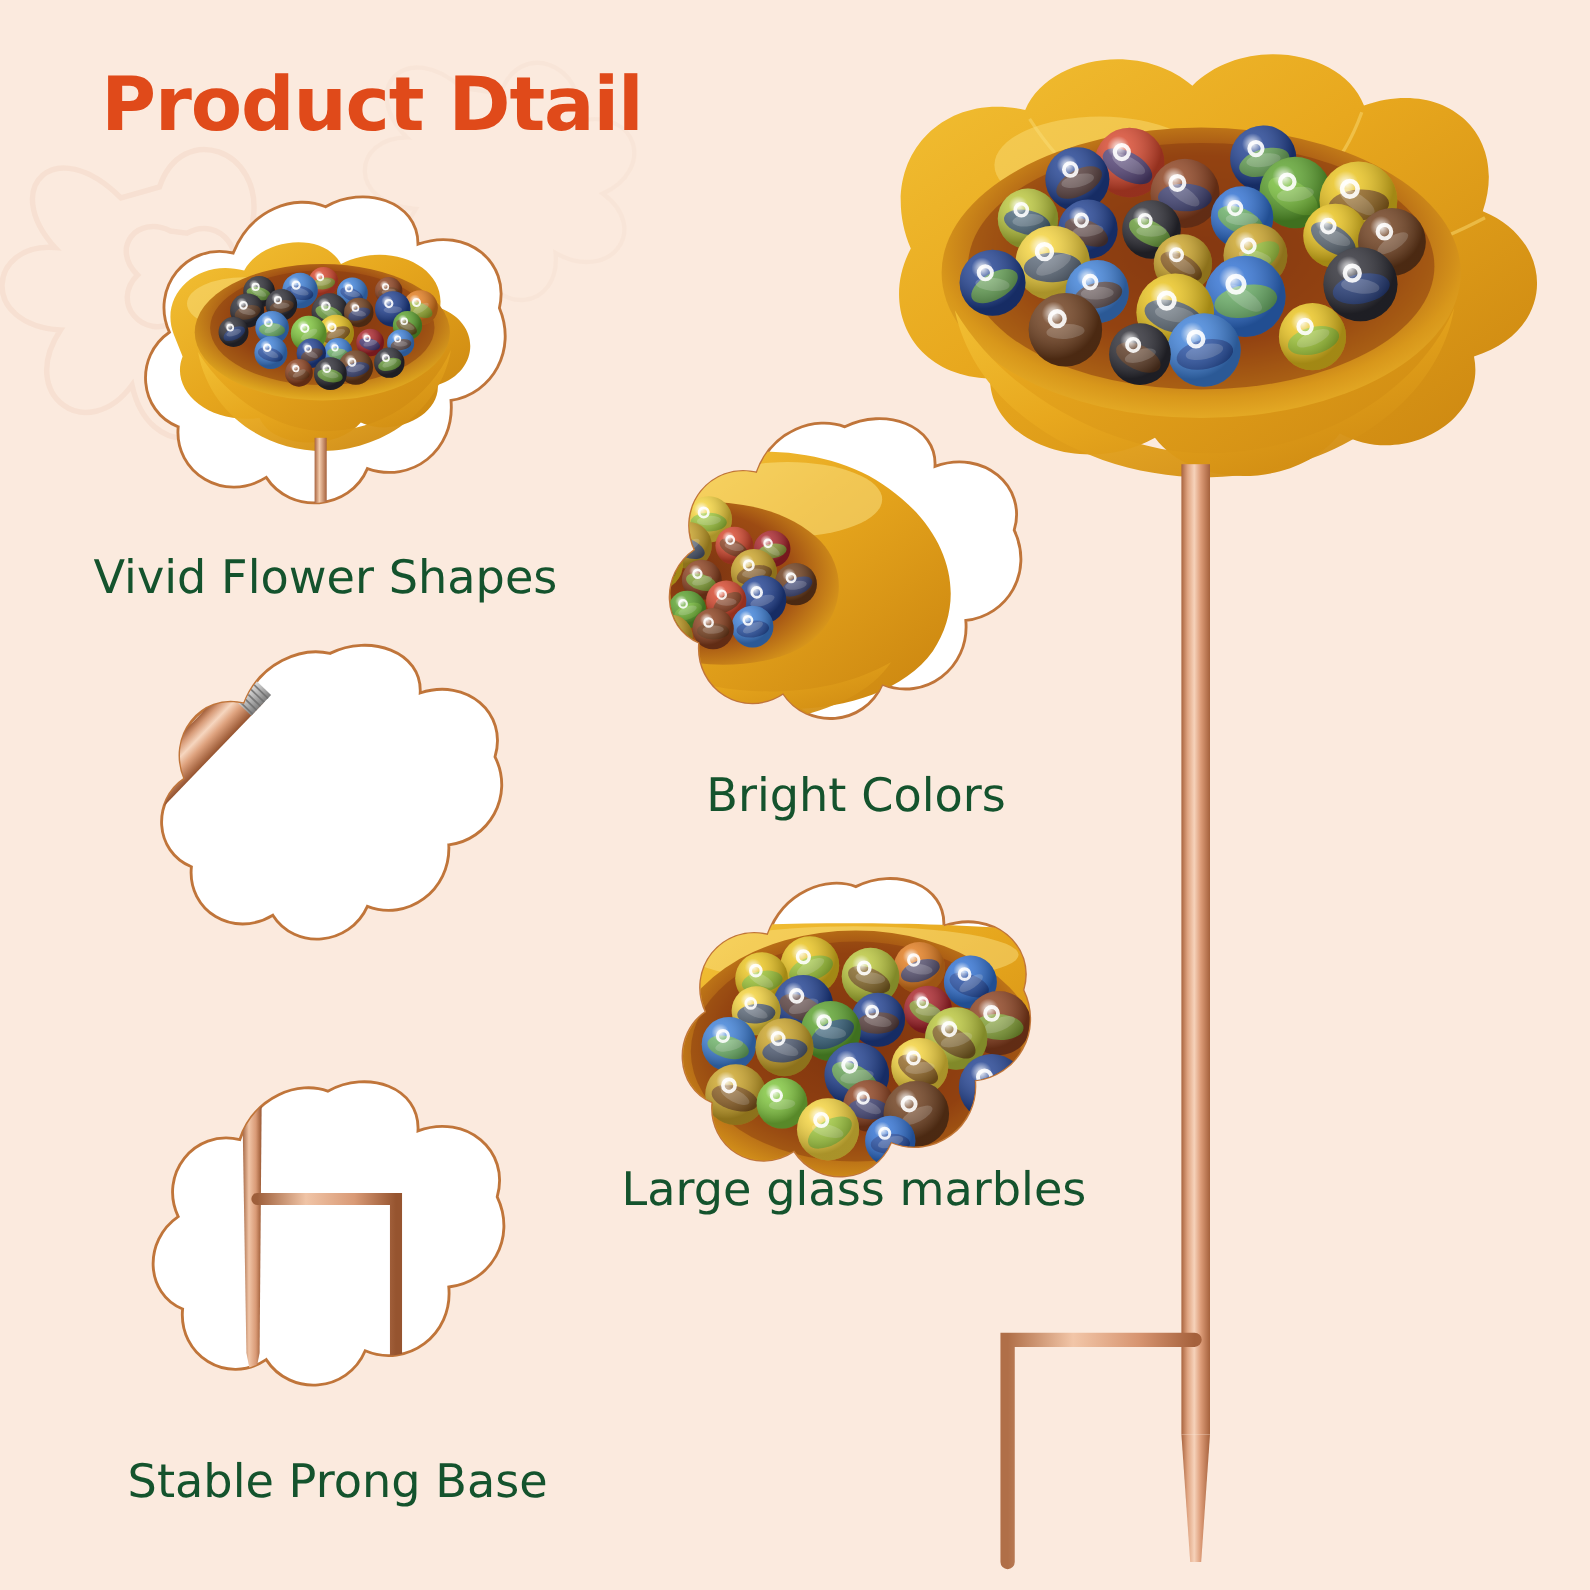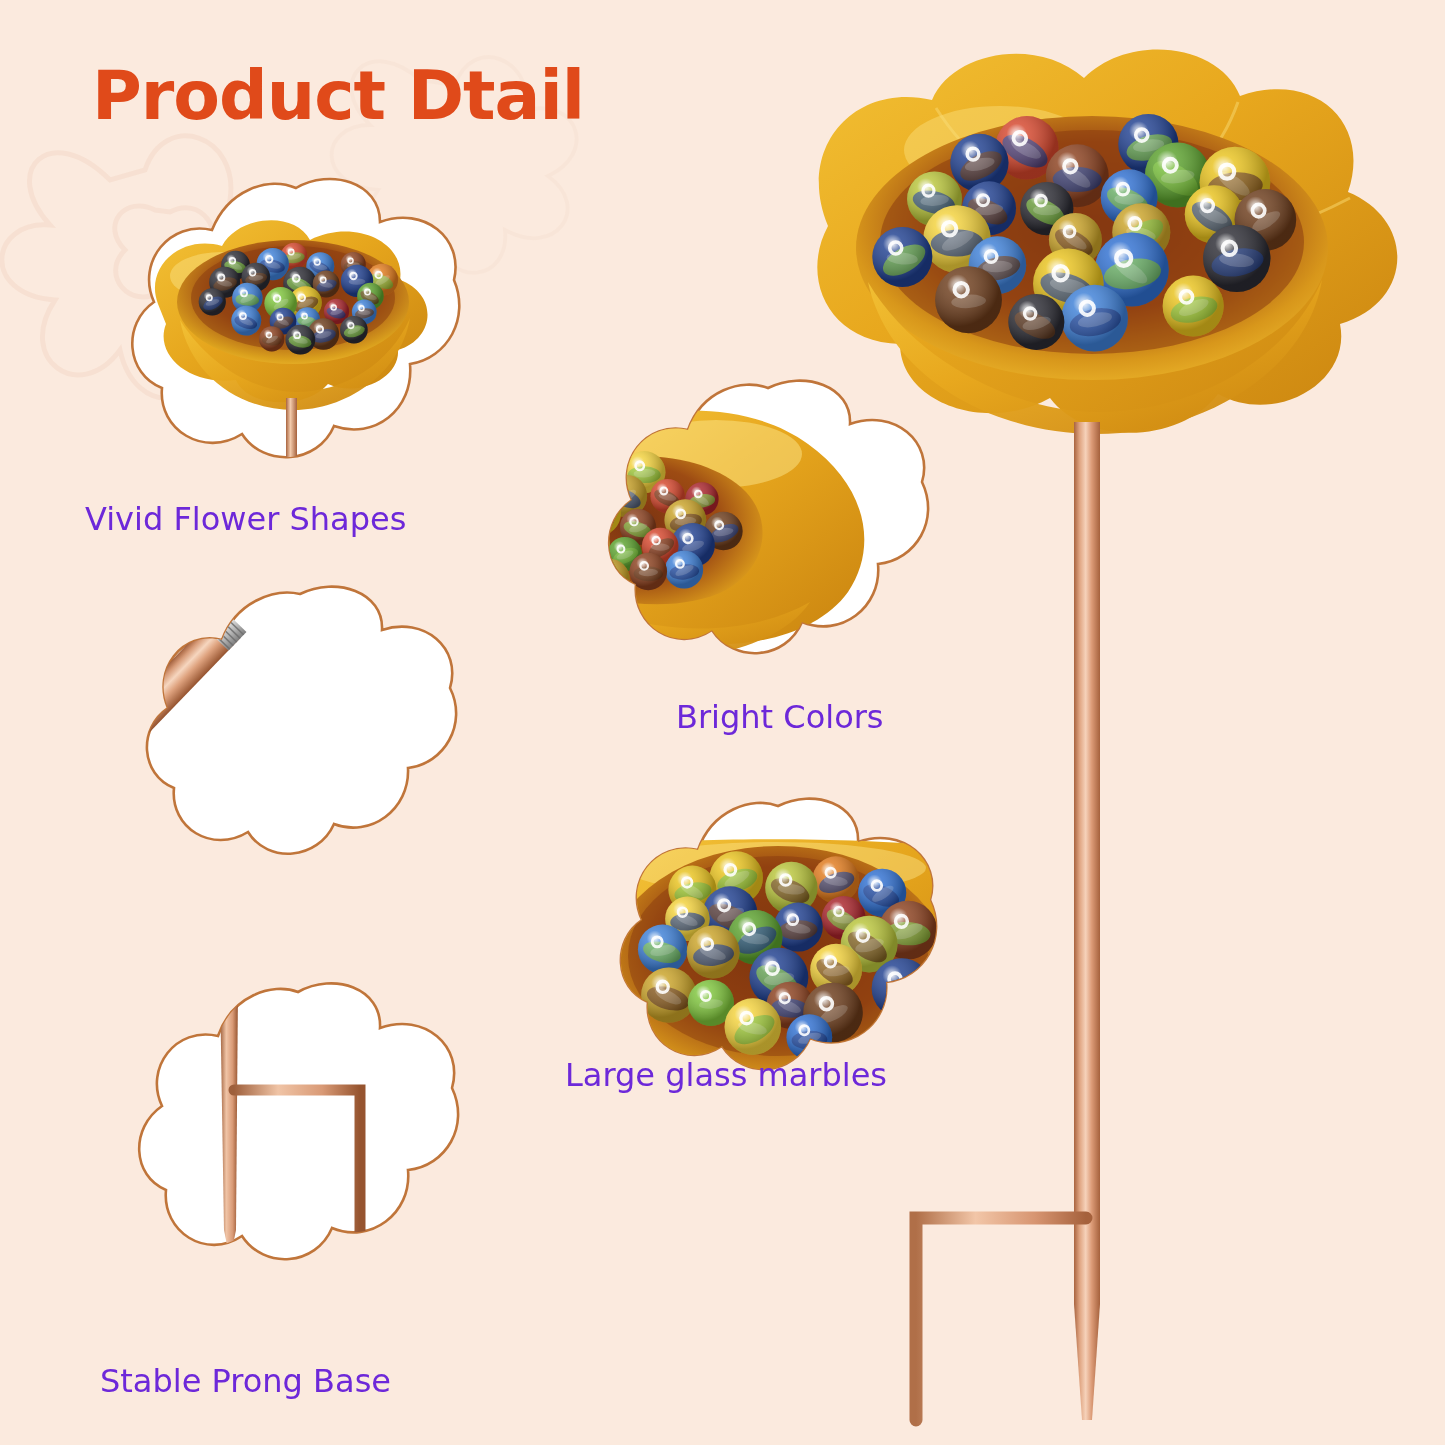--- a/index.html
+++ b/index.html
@@ -18,22 +18,22 @@
   .title{
     position:absolute;left:92px;top:56px;
     font-size:68px;font-weight:bold;letter-spacing:-1px;
     color:#e04a1a;
     font-family:"DejaVu Sans", sans-serif;
     white-space:nowrap;
   }
 
   .caption{
     position:absolute;
-    font-size:32px;
-    color:#6d28d9;
+    font-size:42px;
+    color:#14532d;
     font-family:"DejaVu Sans", sans-serif;
     white-space:nowrap;
   }
 
   .callout{position:absolute;}
   .callout svg{display:block;overflow:visible;}
 
   .hero{position:absolute;}
 </style>
 </head>
@@ -641,21 +641,21 @@
       <g clip-path="url(#clip3)">
 
         <path d="M96 8 L114 8 L112 252 L106 282 L100 252 Z" fill="url(#prongGrad)"></path>
 
         <g fill="none" stroke="url(#prongGrad)" stroke-width="11" stroke-linecap="round">
           <path d="M110 112 L236 112 L236 278"></path>
         </g>
       </g>
     </svg>
   </div>
-  <div class="caption" style="left:100px;top:1322px;margin-top:40px;">Stable Prong Base</div>
+  <div class="caption" style="left:116px;top:1322px;">Stable Prong Base</div>
 
   <div class="callout" style="left:596px;top:376px;">
     <svg width="350" height="310" viewBox="0 0 350 310">
       <defs>
         <clipPath id="clip4">
           <path d="M172 12 C 208 -6, 256 10, 254 48
                    C 298 32, 338 66, 326 106
                    C 344 144, 320 184, 282 188
                    C 286 232, 244 262, 206 246
                    C 190 284, 138 288, 116 254
@@ -816,21 +816,21 @@
               <circle cx="13.297508019759299" cy="203.14229837991505" r="20.431506405863907" fill="url(#mShine)"></circle>
               <circle cx="8.802576610469238" cy="197.01284645815588" r="4.086301281172782" fill="none" stroke="#ffffff" stroke-width="2.4517807687036686" opacity="0.9"></circle>
             </g>
           </g>
 
         <path d="M-40 212 C 30 258, 140 268, 214 226
                  C 180 278, 70 296, -10 272 C -26 262, -40 240, -40 212 Z" fill="url(#amberPetal4)" opacity=".95"></path>
       </g>
     </svg>
   </div>
-  <div class="caption" style="left:676px;top:698px;">Bright Colors</div>
+  <div class="caption" style="left:642px;top:698px;">Bright Colors</div>
 
   <div class="callout" style="left:606px;top:796px;">
     <svg width="350" height="300" viewBox="0 0 350 300">
       <defs>
         <clipPath id="clip5">
           <path d="M172 10 C 208 -8, 254 8, 252 46
                    C 296 30, 336 64, 324 104
                    C 342 142, 318 182, 280 186
                    C 284 228, 242 258, 204 242
                    C 188 280, 138 284, 116 250

